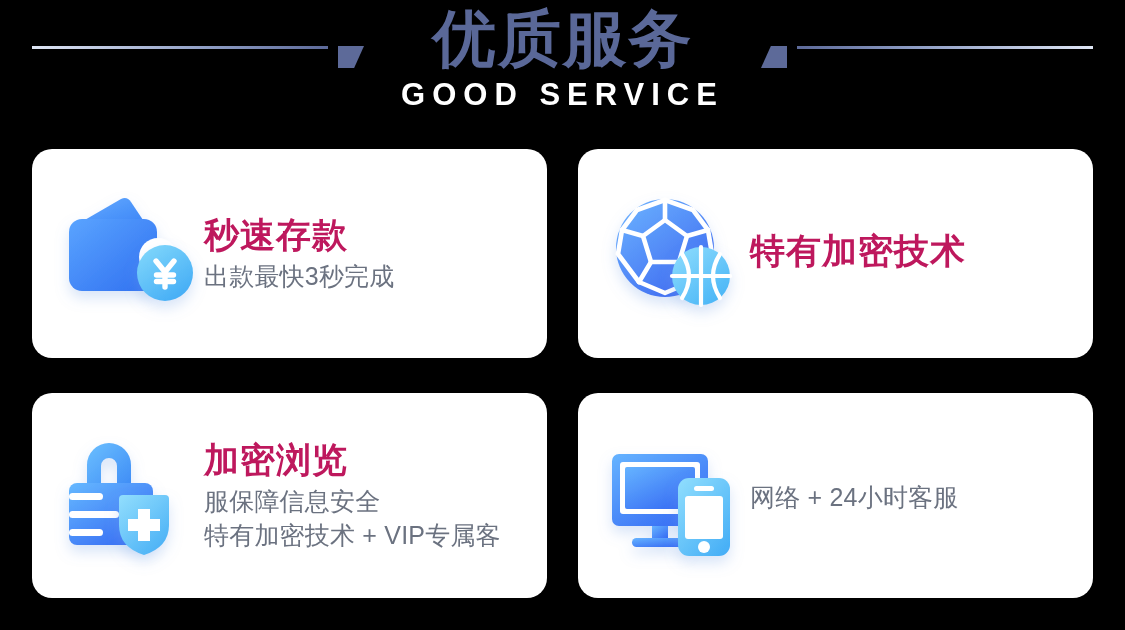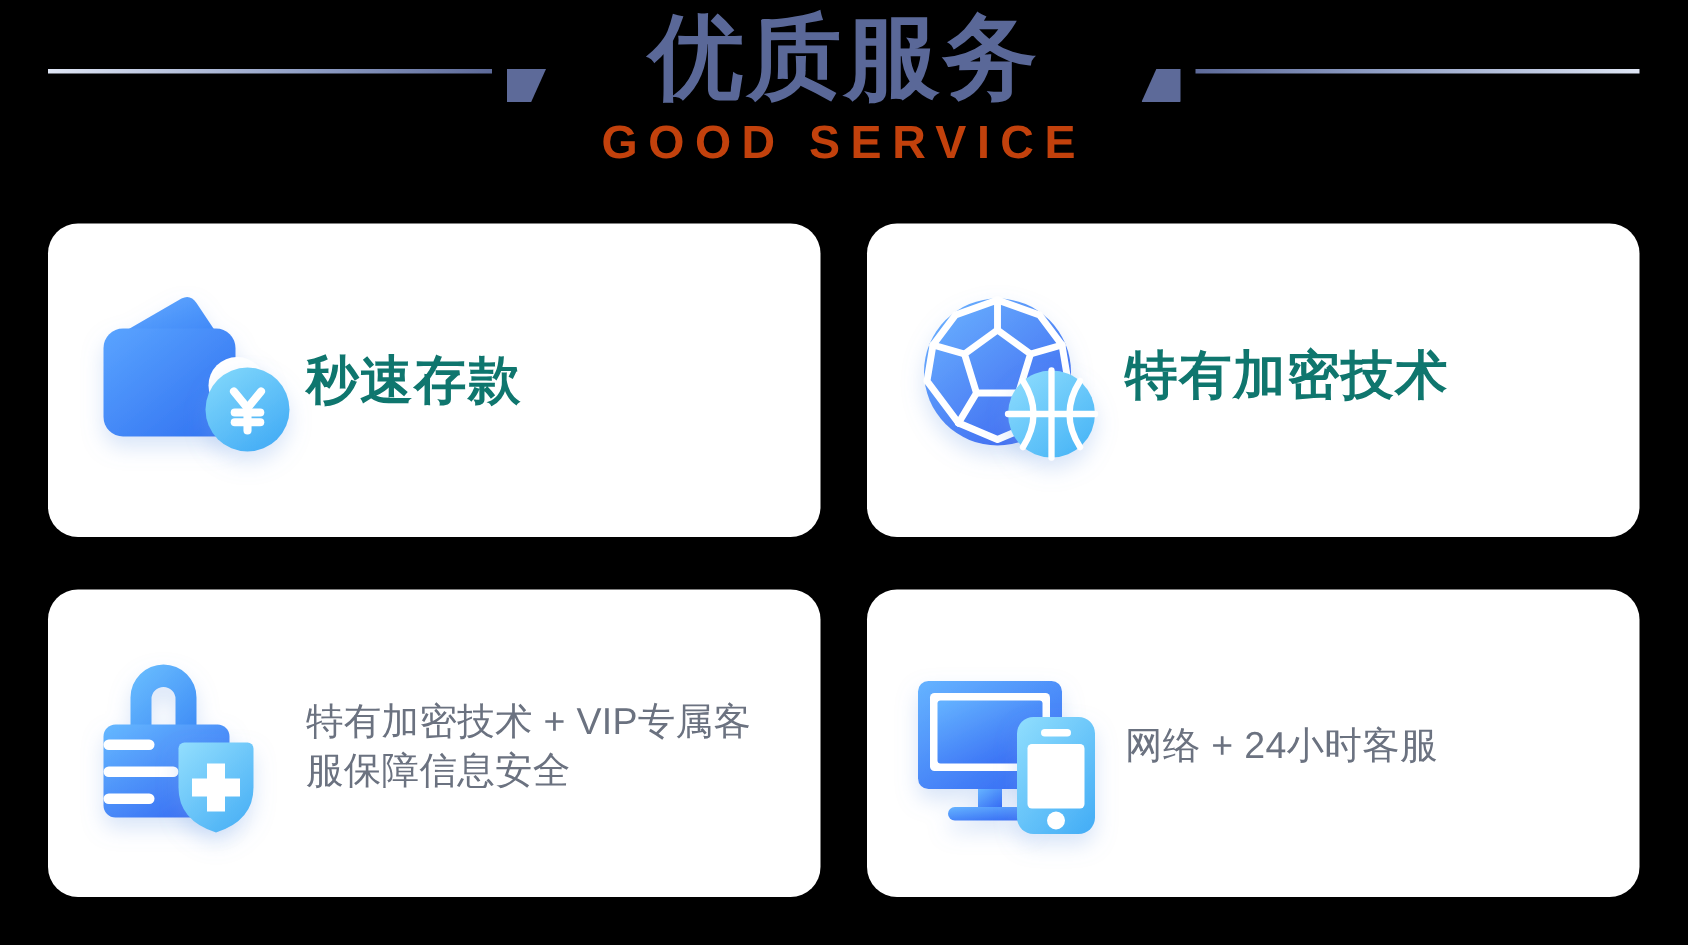--- a/index.html
+++ b/index.html
@@ -17,21 +17,21 @@
     display:flex;flex-direction:column;align-items:center;
   }
   .main-title{
     font-size:62px;font-weight:bold;color:#5a6898;
     letter-spacing:2px;line-height:1.08;
     transform:scaleX(1.02);
     white-space:nowrap;
   }
   .sub-title{
     margin-top:4px;
-    font-size:31px;font-weight:bold;color:#c2410c;
+    font-size:31px;font-weight:bold;color:#ffffff;
     letter-spacing:7px;white-space:nowrap;
   }
 
   .deco{position:absolute;top:46px;height:22px;}
   .deco-left{left:32px;width:340px;}
   .deco-right{right:32px;width:340px;}
   .deco-line{
     position:absolute;top:0;height:3px;
     background:linear-gradient(90deg,#dfe6f5 0%,#8e9dc4 60%,#5d6a99 100%);
   }
@@ -68,21 +68,21 @@
     padding:0 0 0 26px;box-sizing:border-box;
     overflow:hidden;
   }
   .icon-wrap{
     width:136px;flex:0 0 136px;height:126px;
     position:relative;
     display:flex;align-items:center;justify-content:center;
   }
   .card-text{margin-left:10px;flex:1;min-width:0;}
   .card-title{
-    font-size:35px;font-weight:bold;color:#0f766e;
+    font-size:35px;font-weight:bold;color:#be185d;
     line-height:1.18;letter-spacing:1px;white-space:nowrap;
   }
   .card-desc{
     margin-top:5px;
     font-size:25px;color:#6b7280;line-height:1.34;
     letter-spacing:0.2px;
   }
   .card-desc .line{display:block;white-space:nowrap;}
 
   svg{display:block;overflow:visible;}
@@ -146,20 +146,23 @@
               <path d="M113 68 L104 79"></path>
               <path d="M104 79 L104 94"></path>
               <path d="M95.5 82 L112.5 82"></path>
               <path d="M95.5 88.5 L112.5 88.5"></path>
             </g>
           </g>
         </svg>
       </div>
       <div class="card-text">
         <div class="card-title">秒速存款</div>
+        <div class="card-desc">
+          <span class="line">出款最快3秒完成</span>
+        </div>
       </div>
     </div>
 
     <div class="card">
       <div class="icon-wrap">
         <svg width="130" height="124" viewBox="0 0 130 124">
           <defs>
             <linearGradient id="ballGrad" x1="0.1" y1="0" x2="0.9" y2="1">
               <stop offset="0%" stop-color="#6bb2ff"></stop>
               <stop offset="100%" stop-color="#3a63ef"></stop>
@@ -234,23 +237,24 @@
               <rect x="8" y="96" width="34" height="7" rx="3.5"></rect>
             </g>
           </g>
           <g filter="url(#softShadow3)">
             <path d="M62 62 L104 62 a4 4 0 0 1 4 4 L108 92 q0 22 -25 30 q-25 -8 -25 -30 L58 66 a4 4 0 0 1 4 -4 Z" fill="url(#shieldGrad)"></path>
             <path d="M77 76 h12 v10 h10 v12 h-10 v10 h-12 v-10 h-10 v-12 h10 z" fill="#ffffff"></path>
           </g>
         </svg>
       </div>
       <div class="card-text">
-        <div class="card-desc">
+        <div class="card-title">加密浏览</div>
+        <div class="card-desc">
+          <span class="line">服保障信息安全</span>
           <span class="line">特有加密技术 + VIP专属客</span>
-          <span class="line">服保障信息安全</span>
         </div>
       </div>
     </div>
 
     <div class="card">
       <div class="icon-wrap">
         <svg width="132" height="120" viewBox="0 0 132 120">
           <defs>
             <linearGradient id="monGrad" x1="0.1" y1="0" x2="0.9" y2="1">
               <stop offset="0%" stop-color="#63b0ff"></stop>

